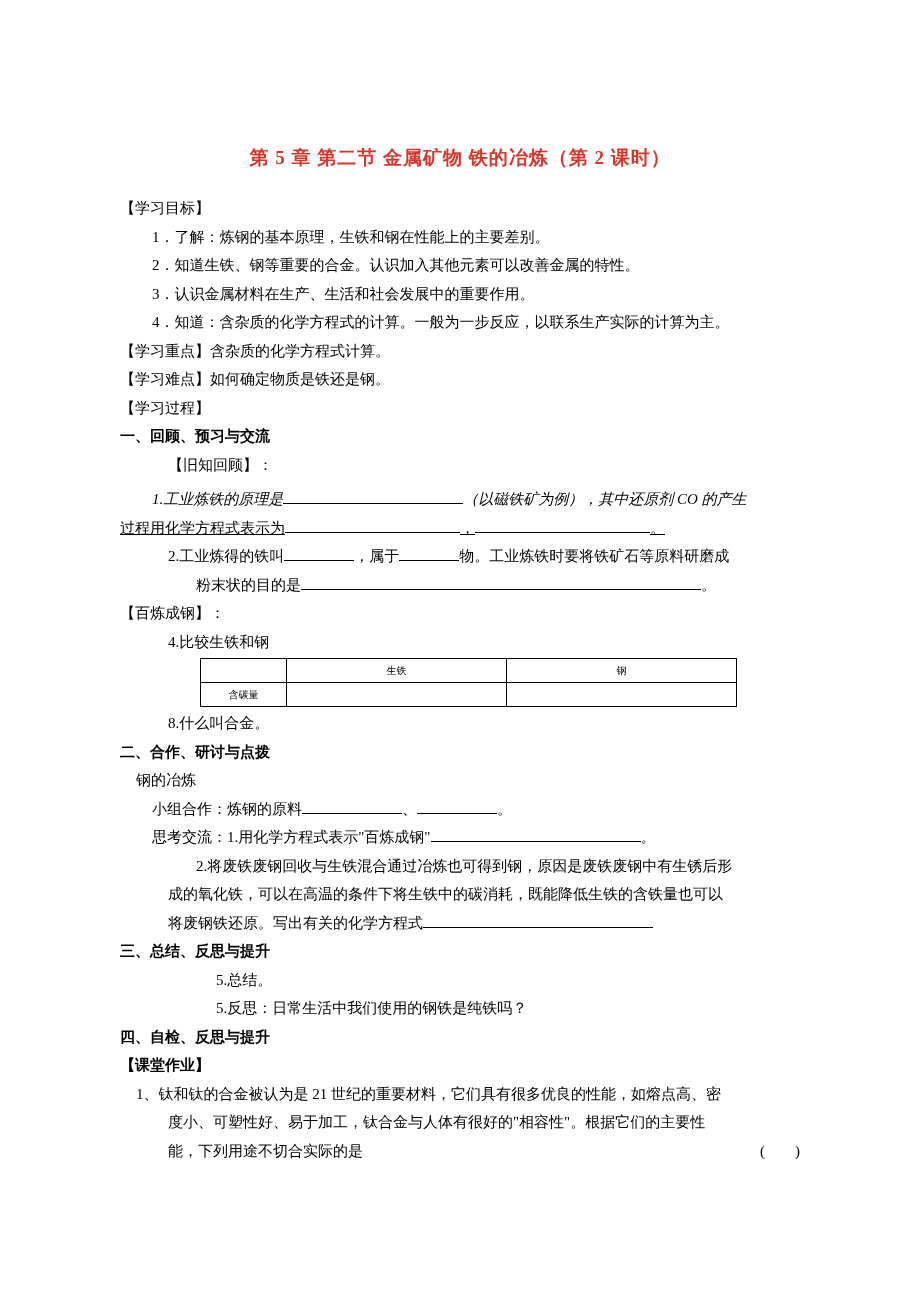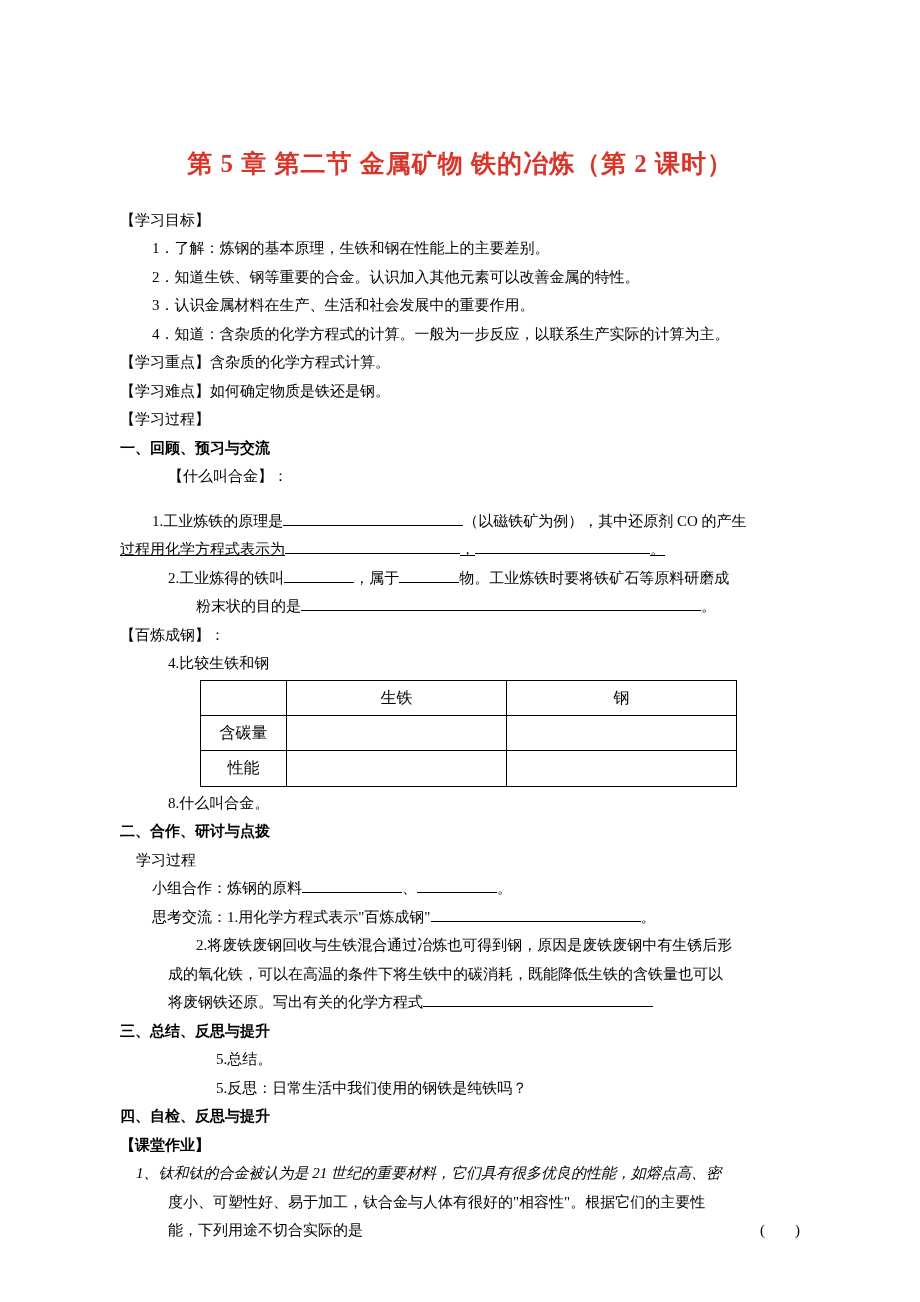--- a/index.html
+++ b/index.html
@@ -10,21 +10,21 @@
       font-family: "SimSun", "宋体", serif;
       font-size: 15px;
       color: #000;
       line-height: 1.9;
       padding: 140px 120px 100px 120px;
     }
     .title {
       text-align: center;
       color: #d9362b;
       font-weight: bold;
-      font-size: 25px;
+      font-size: 19px;
       margin-bottom: 18px;
       letter-spacing: 1px;
     }
     .section-label { margin-top: 3px; }
     .bold { font-weight: bold; }
     .indent-0 { padding-left: 0; text-decoration: underline; }
     .indent-1 { padding-left: 32px; }
     .indent-2 { padding-left: 48px; }
     .indent-3 { padding-left: 76px; }
     .indent-4 { padding-left: 96px; }
@@ -37,45 +37,45 @@
     table {
       border-collapse: collapse;
       margin-left: 80px;
       margin-top: 2px;
       margin-bottom: 2px;
     }
     td {
       border: 1px solid #000;
       padding: 2px 8px;
       text-align: center;
-      font-size: 16px;
+      font-size: 10px;
     }
     .col-a { width: 86px; }
     .col-b { width: 220px; }
     .col-c { width: 230px; }
     .paren { float: right; }
-    .gap-sm { margin-top: 16px; }
+    .gap-sm { margin-top: 6px; font-style: italic; }
   </style>
 </head>
 <body>
 
 <div class="title">第 5 章 第二节 金属矿物 铁的冶炼（第 2 课时）</div>
 
 <div class="section-label">【学习目标】</div>
 <div class="indent-1">1．了解：炼钢的基本原理，生铁和钢在性能上的主要差别。</div>
 <div class="indent-1">2．知道生铁、钢等重要的合金。认识加入其他元素可以改善金属的特性。</div>
 <div class="indent-1">3．认识金属材料在生产、生活和社会发展中的重要作用。</div>
 <div class="indent-1">4．知道：含杂质的化学方程式的计算。一般为一步反应，以联系生产实际的计算为主。</div>
 
 <div>【学习重点】含杂质的化学方程式计算。</div>
 <div>【学习难点】如何确定物质是铁还是钢。</div>
 <div>【学习过程】</div>
 
 <div class="bold">一、回顾、预习与交流</div>
-<div class="indent-2">【什么叫合金】：</div>
+<div class="indent-2">【旧知回顾】：</div>
 
 <div class="indent-1 gap-sm">
   <span>1.工业炼铁的原理是</span><span class="underline-slot" style="width:180px;"></span><span>（以磁铁矿为例），其中还原剂 CO 的产生</span>
 </div>
 <div class="indent-0">
   <span>过程用化学方程式表示为</span><span class="underline-slot" style="width:175px;"></span><span>，</span><span class="underline-slot" style="width:175px;"></span><span>。</span>
 </div>
 
 <div class="indent-2">
   <span>2.工业炼得的铁叫</span><span class="underline-slot" style="width:70px;"></span><span>，属于</span><span class="underline-slot" style="width:60px;"></span><span>物。工业炼铁时要将铁矿石等原料研磨成</span>
@@ -92,32 +92,27 @@
       <tr>
     <td class="col-a"></td>
     <td class="col-b">生铁</td>
     <td class="col-c">钢</td>
   </tr>
   <tr>
     <td class="col-a">含碳量</td>
     <td class="col-b"></td>
     <td class="col-c"></td>
   </tr>
-  <tr>
-    <td class="col-a">性能</td>
-    <td class="col-b"></td>
-    <td class="col-c"></td>
-  </tr>
 </tbody>
   </table>
 
 <div class="indent-2">8.什么叫合金。</div>
 
 <div class="bold">二、合作、研讨与点拨</div>
-<div style="padding-left:16px;">学习过程</div>
+<div style="padding-left:16px;">钢的冶炼</div>
 
 <div class="indent-1">
   <span>小组合作：炼钢的原料</span><span class="underline-slot" style="width:100px;"></span><span>、</span><span class="underline-slot" style="width:80px;"></span><span>。</span>
 </div>
 
 <div class="indent-1">
   <span>思考交流：1.用化学方程式表示"百炼成钢"</span><span class="underline-slot" style="width:210px;"></span><span>。</span>
 </div>
 
 <div class="indent-3">2.将废铁废钢回收与生铁混合通过冶炼也可得到钢，原因是废铁废钢中有生锈后形</div>
@@ -126,18 +121,18 @@
   <span>将废钢铁还原。写出有关的化学方程式</span><span class="underline-slot" style="width:230px;"></span>
 </div>
 
 <div class="bold">三、总结、反思与提升</div>
 <div class="indent-4">5.总结。</div>
 <div class="indent-4">5.反思：日常生活中我们使用的钢铁是纯铁吗？</div>
 
 <div class="bold">四、自检、反思与提升</div>
 <div class="bold">【课堂作业】</div>
 
-<div style="padding-left:16px;font-style:italic;">1、钛和钛的合金被认为是 21 世纪的重要材料，它们具有很多优良的性能，如熔点高、密</div>
+<div style="padding-left:16px;">1、钛和钛的合金被认为是 21 世纪的重要材料，它们具有很多优良的性能，如熔点高、密</div>
 <div class="indent-2">度小、可塑性好、易于加工，钛合金与人体有很好的"相容性"。根据它们的主要性</div>
 <div class="indent-2">
   <span>能，下列用途不切合实际的是</span>
   <span class="paren">(　　)</span>
 </div>
 
 </body></html>

